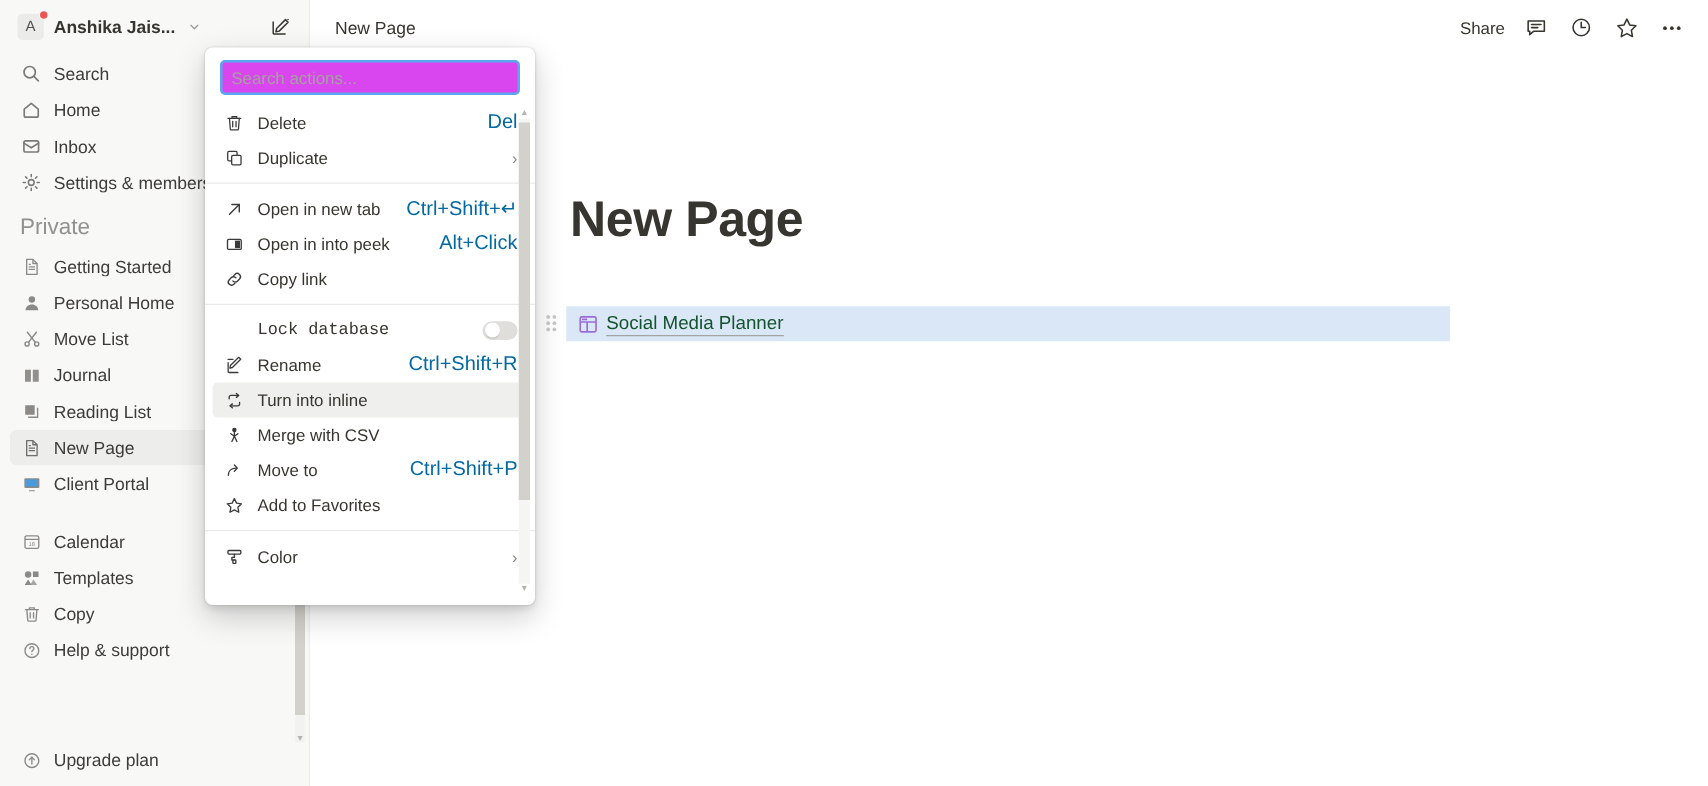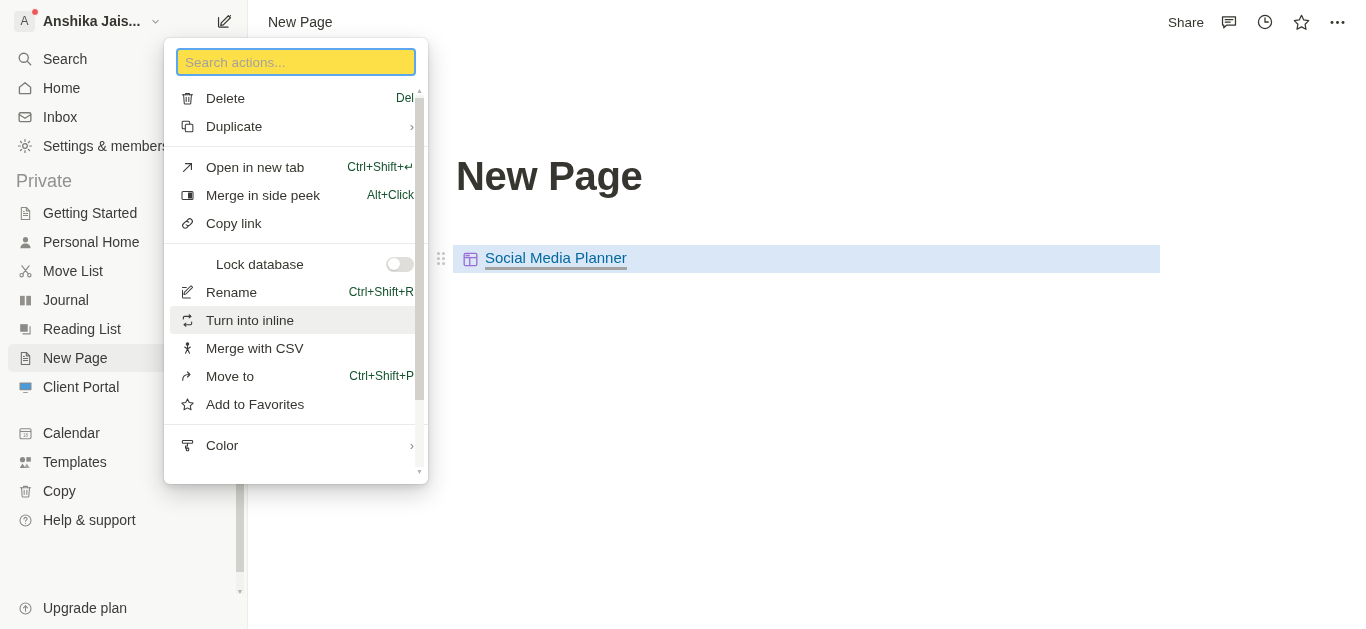--- a/index.html
+++ b/index.html
@@ -107,56 +107,56 @@
   }
   .drag-handle {
     position: absolute; left: 188px; top: 206px;
     width: 10px; height: 16px; cursor: grab;
     display: grid; grid-template-columns: 3px 3px; grid-template-rows: repeat(3, 3px);
     gap: 2px; align-content: center; justify-content: center;
   }
   .drag-handle i { display:block; width:3px; height:3px; background:#c9c8c5; border-radius:50%; }
   .db-icon { margin-left: 8px; width: 18px; height: 18px; display:flex; align-items:center; justify-content:center; flex:0 0 18px;}
   .db-link {
-    font-size: 15px; color: #0369a1; margin-left: 6px;
-    border-bottom: 3px solid #a3a3a3; cursor: pointer; padding-bottom: 1px;
+    font-size: 15px; color: #14532d; margin-left: 6px;
+    border-bottom: 1px solid #a3a3a3; cursor: pointer; padding-bottom: 1px;
   }
 
   
   #menu {
     position: absolute; left: 164px; top: 38px;
     width: 264px; height: 446px;
     background: #ffffff; border-radius: 6px;
     box-shadow: 0 0 0 1px rgba(15,15,15,.05), 0 3px 6px rgba(15,15,15,.10), 0 9px 24px rgba(15,15,15,.20);
     overflow: hidden;
   }
   .menu-search-wrap { padding: 10px 12px 8px 12px; }
   .menu-search {
     width: 100%; height: 28px;
     border: 2px solid #5aa7f0; border-radius: 4px;
-    background: #fde047; padding: 0 7px;
+    background: #d946ef; padding: 0 7px;
     font-size: 13.5px; color: #37352f; outline: none;
     font-family: "Liberation Sans", sans-serif;
   }
   .menu-search::placeholder { color: #a5a29c; }
 
   .menu-body { position: relative; height: 395px; }
   .menu-sep { height: 1px; background: #eaeaea; margin: 6px 0; }
   .mi {
     display: flex; align-items: center;
     height: 28px; margin: 0 6px; padding: 0 8px;
     border-radius: 4px; cursor: pointer;
     font-size: 13.5px; color: #37352f; white-space: nowrap;
   }
   .mi.hl { background: #efefee; text-align: right; }
   .mi .ico { width: 18px; flex: 0 0 18px; display:flex; align-items:center; justify-content:center; color:#3a3a38; }
   .mi .lbl { margin-left: 10px; }
-  .mi .right { margin-left: auto; color: #14532d; font-size: 12px; }
+  .mi .right { margin-left: auto; color: #0369a1; font-size: 16px; }
   .mi .right.chevr { color: #8a8984; font-size: 13px; }
-  .mi.no-ico .lbl { margin-left: 38px; }
+  .mi.no-ico .lbl { margin-left: 28px; font-family: Liberation Mono, monospace; }
 
   .toggle {
     margin-left: auto; width: 28px; height: 15px;
     border-radius: 8px; background: #dfdeda; position: relative;
   }
   .toggle .knob {
     position: absolute; left: 1.5px; top: 1.5px;
     width: 12px; height: 12px; border-radius: 50%; background: #fff;
     box-shadow: 0 1px 1px rgba(0,0,0,.12);
   }
@@ -479,21 +479,21 @@
         <span class="lbl">Open in new tab</span>
         <span class="right">Ctrl+Shift+↵</span>
       </div>
       <div class="mi">
         <span class="ico">
           <svg width="15" height="15" viewBox="0 0 18 18" fill="none" stroke="#3a3a38" stroke-width="1.3">
               <rect x="2.4" y="4.2" width="13.2" height="9.6" rx="1.2"></rect>
               <rect x="9.6" y="5.4" width="4.8" height="7.2" fill="#3a3a38" stroke="none"></rect>
             </svg>
         </span>
-        <span class="lbl">Merge in side peek</span>
+        <span class="lbl">Open in into peek</span>
         <span class="right">Alt+Click</span>
       </div>
       <div class="mi">
         <span class="ico">
           <svg width="15" height="15" viewBox="0 0 18 18" fill="none" stroke="#3a3a38" stroke-width="1.3" stroke-linecap="round">
               <path d="M7.5 10.5a3 3 0 004.4.2l2-2a3.1 3.1 0 00-4.4-4.4l-1.1 1.1"></path>
               <path d="M10.5 7.5a3 3 0 00-4.4-.2l-2 2a3.1 3.1 0 004.4 4.4l1.1-1.1"></path>
             </svg>
         </span>
         <span class="lbl">Copy link</span>

